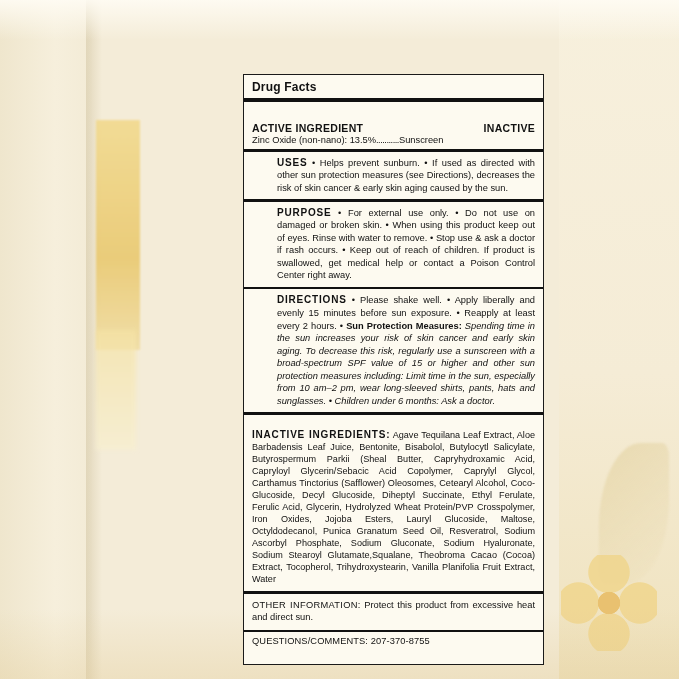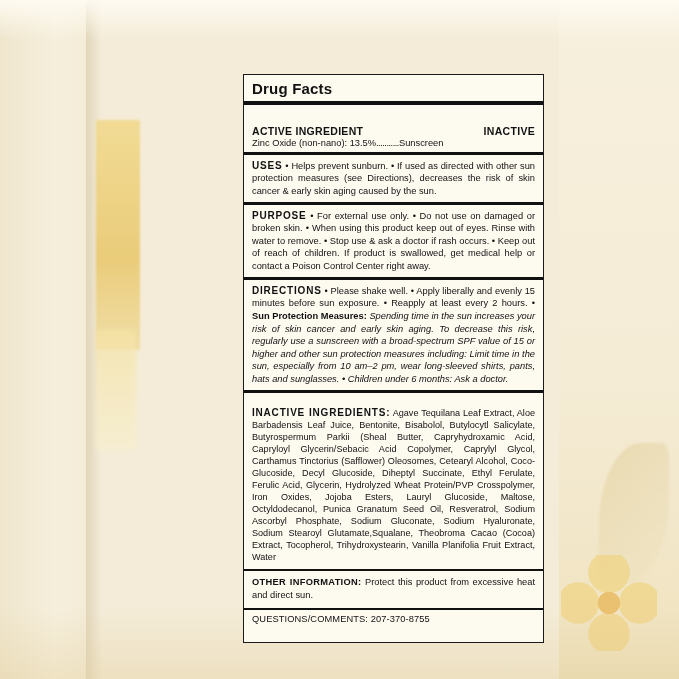--- a/index.html
+++ b/index.html
@@ -96,21 +96,21 @@
     left: 243px;
     top: 74px;
     width: 301px;
     background: #fdfaf0;
     border: 1.5px solid #1a1a1a;
     box-sizing: border-box;
     padding: 0;
     color: #111;
   }
   .df-title {
-    font-size: 15px;
+    font-size: 12px;
     font-weight: bold;
     letter-spacing: 0.2px;
     padding: 5px 3px 4px 8px;
   }
   .rule-thick {
     height: 4px;
     background: #111;
     margin: 0;
   }
   .rule-med {
@@ -131,20 +131,21 @@
     font-size: 9.3px;
     padding: 0 8px 4px 8px;
   }
   .row-ai-detail .left { white-space: nowrap; }
   .row-ai-detail .dots { flex: 0 0 auto; letter-spacing: -0.5px; }
   .sec {
     font-size: 9.3px;
     line-height: 1.35;
     text-align: justify;
     padding: 4px 8px 5px 8px;
+    margin-left: 25px;
   }
   .sec b.lbl {
     font-weight: bold;
     letter-spacing: 0.8px;
     font-size: 10px;
   }
   .sec .sublbl {
     font-weight: bold;
   }
   .sec i {
@@ -161,21 +162,21 @@
     font-weight: bold;
     letter-spacing: 0.8px;
     font-size: 10px;
   }
   .other {
     font-size: 9.3px;
     line-height: 1.35;
     text-align: justify;
     padding: 5px 8px 6px 8px;
   }
-  .other .lbl { font-weight: bold; letter-spacing: 0.3px; }
+  .other .lbl { font-weight: normal; letter-spacing: 0.3px; }
   .questions {
     font-size: 9.3px;
     letter-spacing: 0.1px;
     padding: 4px 8px 18px 8px;
   }
 </style>
 </head>
 <body>
 
 <div id="package">

